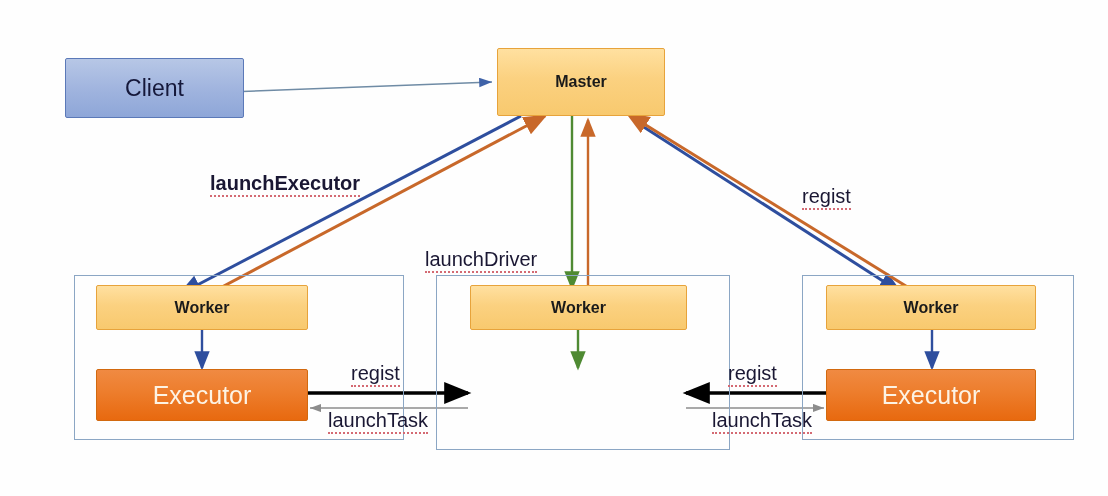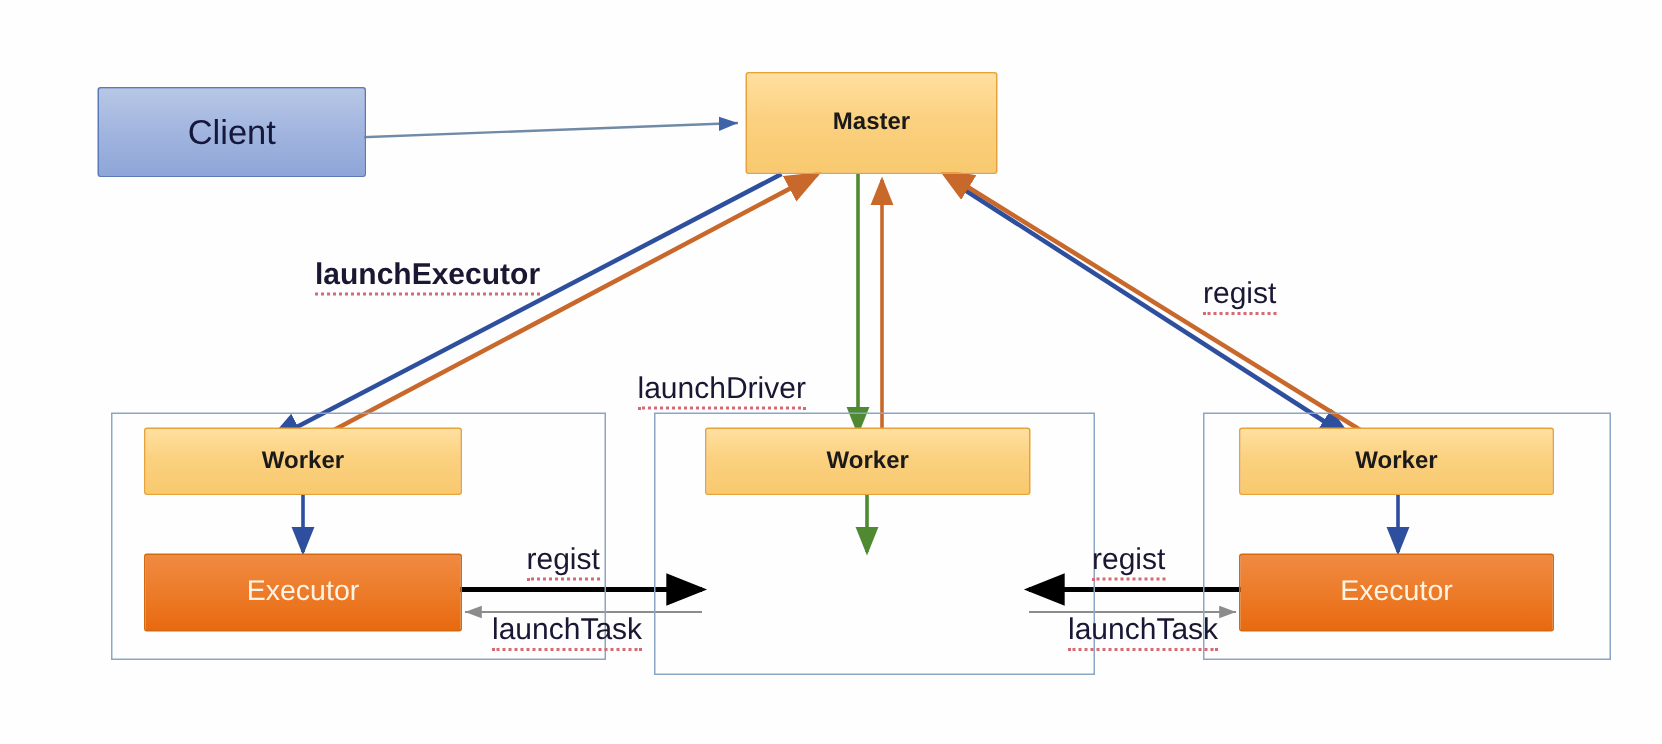--- a/index.html
+++ b/index.html
@@ -30,21 +30,21 @@
     border:1px solid #e7a33b;
     color:#1a1a1a;
     font-size:16px;
     border-radius:2px;
     font-weight:bold;
   }
   .node-exec{
     background:linear-gradient(180deg,#f08a42 0%,#ed7d2c 45%,#e8690f 100%);
     border:1px solid #d2690f;
     color:#fdf3e4;
-    font-size:19px;
+    font-size:25px;
     border-radius:2px;
   }
   .group-box{
     position:absolute;
     border:1px solid #8ba6c4;
     background:transparent;
     box-sizing:border-box;
     z-index:1;
   }
   .edge-label{

